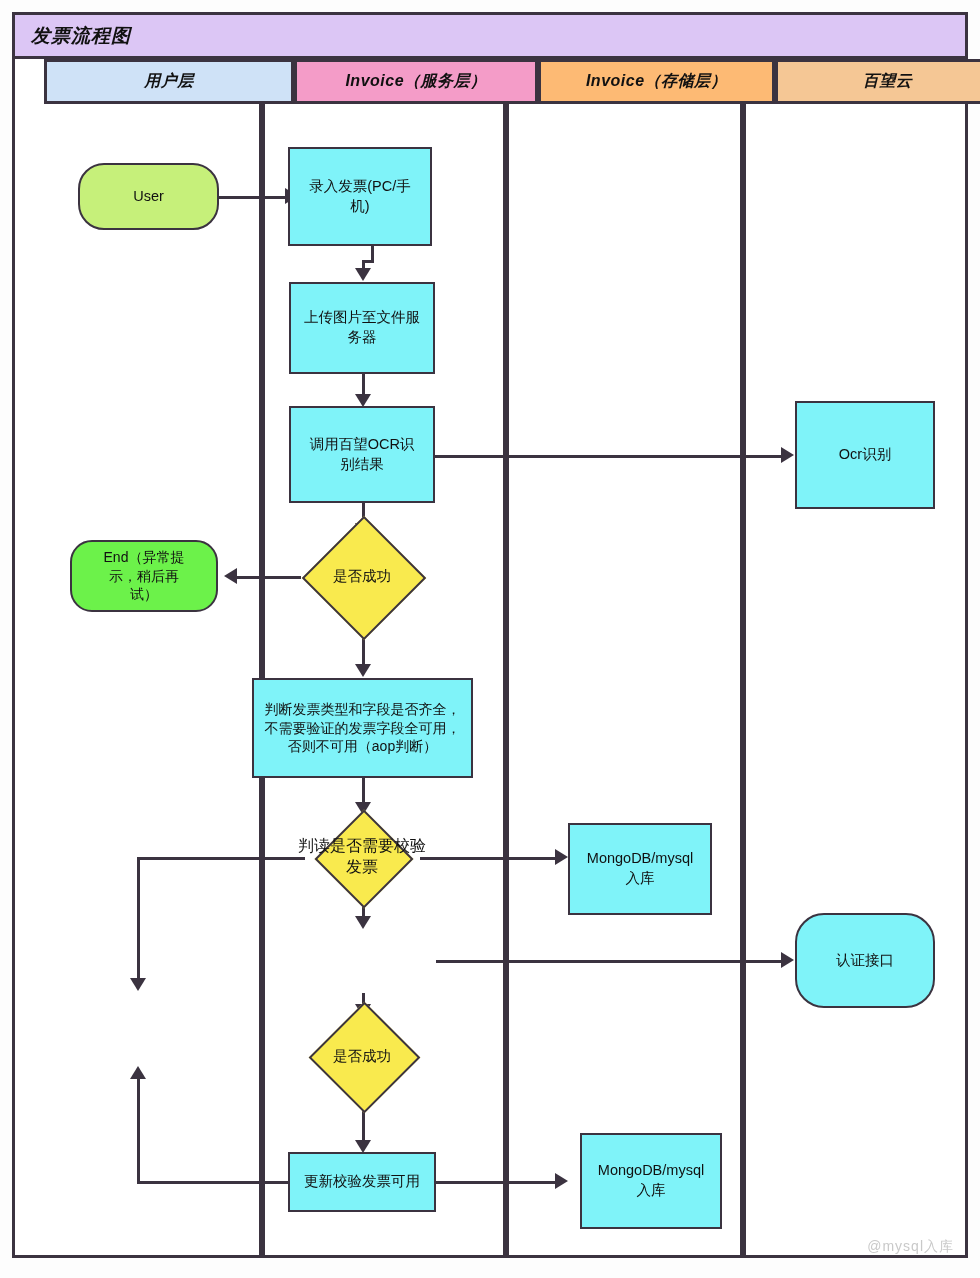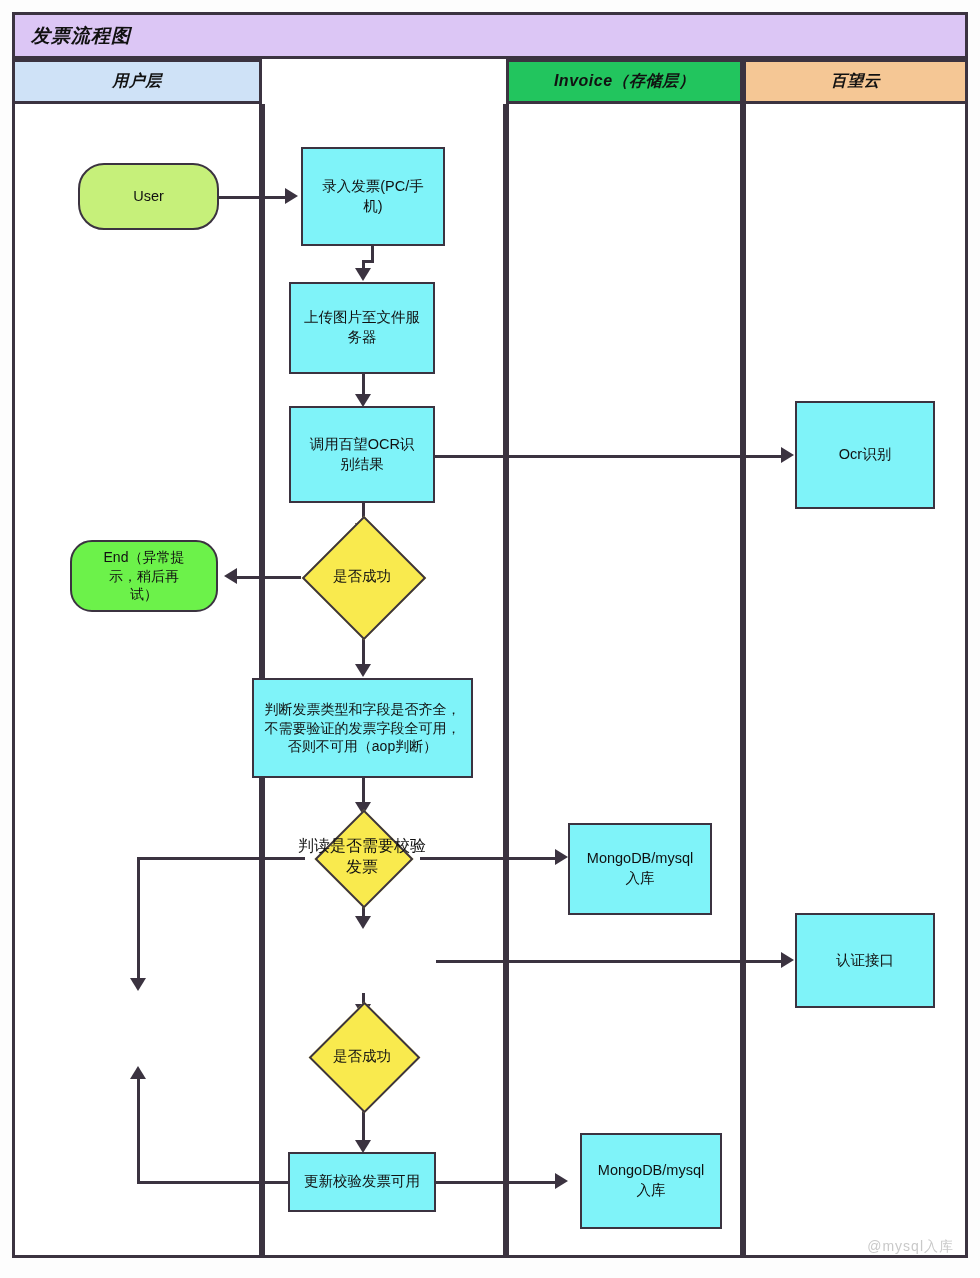--- a/index.html
+++ b/index.html
@@ -21,21 +21,21 @@
     box-sizing:border-box;border:3px solid #3b3340;
     display:flex;align-items:center;
   }
   .title-bar .t{
     padding-left:16px;font-style:italic;font-weight:bold;font-size:19px;
     letter-spacing:1px;color:#111;
   }
   .lane-head{
     position:absolute;top:59px;height:45px;box-sizing:border-box;
     border:3px solid #3b3340;display:flex;align-items:center;justify-content:center;
-    font-style:italic;font-weight:bold;font-size:16px;color:#111;letter-spacing:.5px;
+    font-style:italic;font-weight:bold;font-size:16px;color:#111;letter-spacing:.5px;margin-left:32px;
   }
   .lane-body{
     position:absolute;top:104px;height:1154px;box-sizing:border-box;
     border-left:3px solid #3b3340;border-right:3px solid #3b3340;
     border-bottom:3px solid #3b3340;
   }
 
   
   .node{
     position:absolute;box-sizing:border-box;
@@ -83,21 +83,24 @@
   <div class="lane-body" style="left:506px;width:237px;"></div>
   <div class="lane-body" style="left:743px;width:225px;"></div>
 
   <div class="title-bar" style="background:#dcc6f5;">
     <span class="t">发票流程图</span>
   </div>
 
   <div class="lane-head" style="left:12px;width:250px;background:#cfe2f7;">
     <span>用户层</span>
   </div>
-  <div class="lane-head" style="left:506px;width:237px;background:#22c55e;">
+  <div class="lane-head" style="left:262px;width:244px;background:#f49cc8;">
+    <span>Invoice（服务层）</span>
+  </div>
+  <div class="lane-head" style="left:506px;width:237px;background:#fdba74;">
     <span>Invoice（存储层）</span>
   </div>
   <div class="lane-head" style="left:743px;width:225px;background:#f5c795;">
     <span>百望云</span>
   </div>
 
   <div class="ln lnh" style="left:219px;top:196px;width:68px;"></div>
   <div class="arw arw-r" style="left:285px;top:188px;"></div>
 
   <div class="ln lnv" style="left:371px;top:246px;height:16px;"></div>
@@ -146,21 +149,21 @@
   <div class="arw arw-r" style="left:555px;top:1173px;"></div>
 
   <div class="ln lnh" style="left:137px;top:1181px;width:151px;"></div>
   <div class="ln lnv" style="left:137px;top:1076px;height:107px;"></div>
   <div class="arw arw-u" style="left:130px;top:1066px;"></div>
 
   <div class="node term-user" style="left:78px;top:163px;width:141px;height:67px;">
     <span>User</span>
   </div>
 
-  <div class="node proc" style="left:301px;top:147px;width:144px;height:99px;padding:0 10px;">
+  <div class="node proc" style="left:288px;top:147px;width:144px;height:99px;padding:0 10px;">
     <span>录入发票(PC/手机)</span>
   </div>
 
   <div class="node proc" style="left:289px;top:282px;width:146px;height:92px;padding:16px 12px;">
     <span>上传图片至文件服务器</span>
   </div>
 
   <div class="node proc" style="left:289px;top:406px;width:146px;height:97px;padding:0 14px;">
     <span>调用百望OCR识别结果</span>
   </div>
@@ -185,21 +188,21 @@
   <div class="dec" style="left:329px;top:824px;width:66px;height:66px;"></div>
   <div class="dec-label" style="left:297px;top:836px;width:130px;height:42px;font-size:16px;">
     <span>判读是否需要校验发票</span>
   </div>
 
   <div class="node proc" style="left:568px;top:823px;width:144px;height:92px;padding:0 10px;">
     <span>MongoDB/mysql入库</span>
   </div>
 
 
-  <div class="node proc" style="left:795px;top:913px;width:140px;height:95px;">
+  <div class="node proc" style="left:795px;top:913px;width:140px;height:95px;border-radius:29px;">
     <span>认证接口</span>
   </div>
 
 
   <div class="dec" style="left:325px;top:1018px;width:75px;height:75px;"></div>
   <div class="dec-label" style="left:303px;top:1037px;width:118px;height:38px;">
     <span>是否成功</span>
   </div>
 
   <div class="node proc" style="left:288px;top:1152px;width:148px;height:60px;padding:0 12px;">

